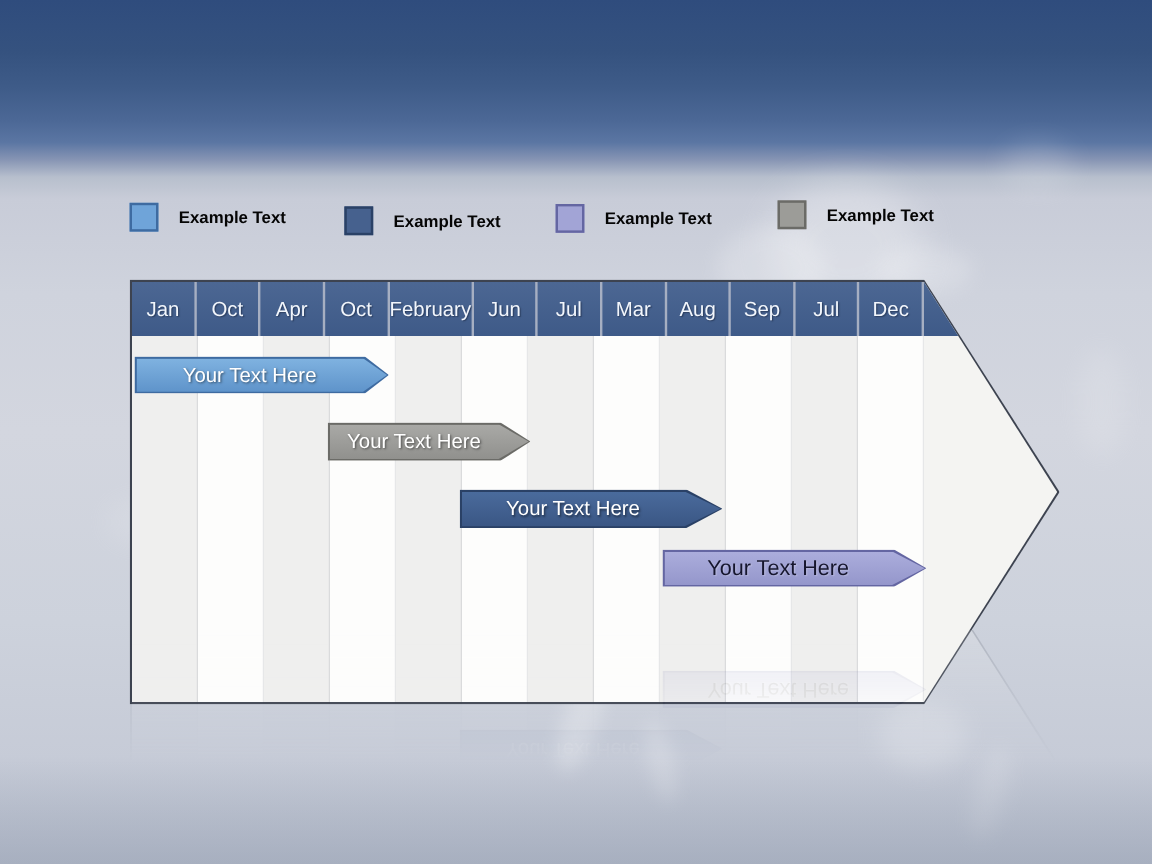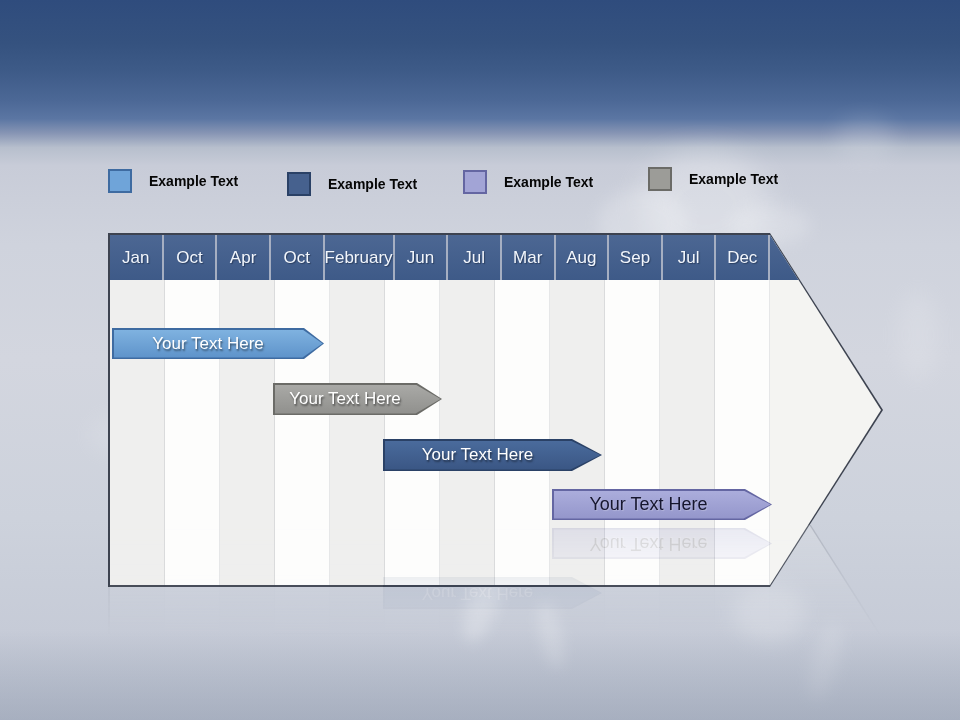--- a/index.html
+++ b/index.html
@@ -35,21 +35,21 @@
   .stripes{position:absolute;left:0;top:0;bottom:0;width:660px;display:flex;}
   .stripe{flex:1;border-right:1px solid rgba(110,116,128,.16);}
   .stripe.odd{background:#EFEFEE;}
   .stripe.even{background:#FDFDFC;}
   .theader{position:absolute;left:0;top:0;right:0;height:45px;
     background:linear-gradient(180deg,#4C6793,#3E5A88);}
   .hcells{position:absolute;left:0;top:0;width:660px;height:45px;display:flex;}
   .hcell{flex:1;text-align:center;line-height:45px;font-size:17px;color:#F2F6FC;
     border-right:2px solid #A6AFC2;text-shadow:1px 1px 1px rgba(15,25,45,.45);}
   
-  .bar{position:absolute;margin-top:31px;--tip:20px;}
+  .bar{position:absolute;--tip:20px;}
   .bar-outer{position:absolute;inset:0;background:var(--bd);
     clip-path:polygon(0 0,calc(100% - var(--tip)) 0,100% 50%,calc(100% - var(--tip)) 100%,0 100%);}
   .bar-inner{position:absolute;inset:1.5px;background:var(--fill);
     clip-path:polygon(0 0,calc(100% - var(--tip)) 0,100% 50%,calc(100% - var(--tip)) 100%,0 100%);}
   .bar-label{position:absolute;inset:0;padding-right:var(--tip);display:flex;align-items:center;
     justify-content:center;font-size:17px;color:#ffffff;white-space:nowrap;
     text-shadow:1px 1.5px 2px rgba(0,0,0,.5);}
   .bar1{--bd:#3E6BA1;--fill:linear-gradient(180deg,#7FB2E0,#5E93CA);}
   .bar2{--bd:#6B6B67;--fill:linear-gradient(180deg,#A9A9A6,#90908D);}
   .bar3{--bd:#2A4166;--fill:linear-gradient(180deg,#4A6B9C,#3A5684);}

